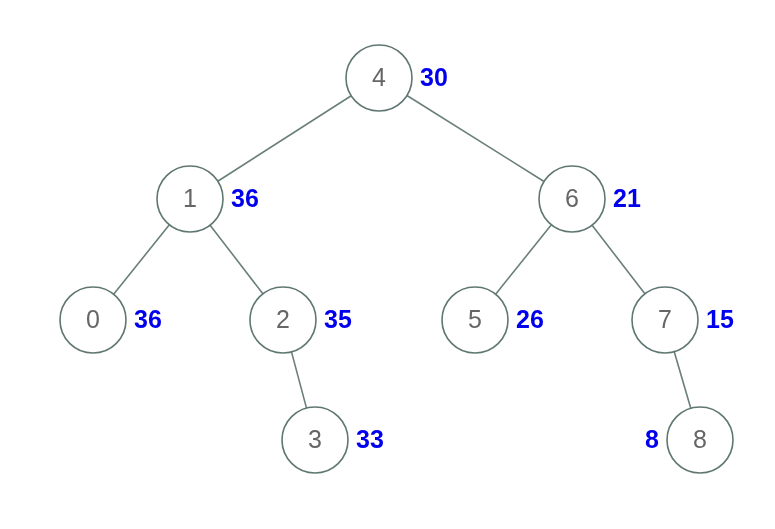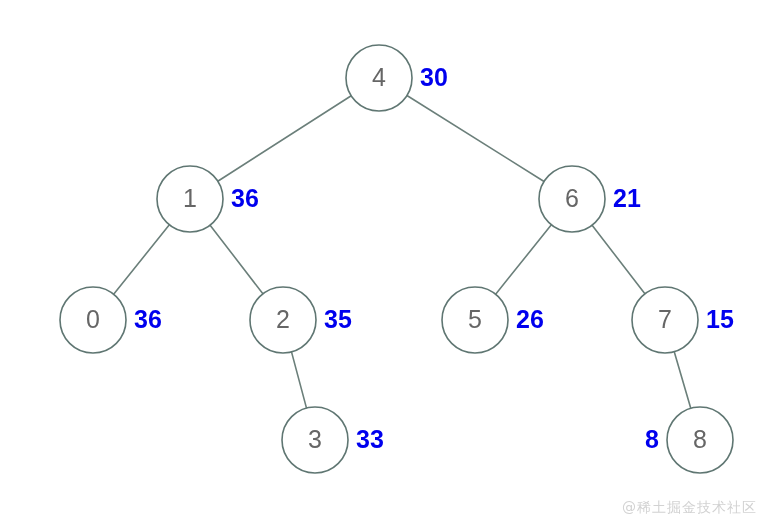--- a/index.html
+++ b/index.html
@@ -126,15 +126,14 @@
           <text x="356" y="441" class="node-value right-side">33</text>
         </g>
         <g>
           <circle cx="700" cy="440" r="33" class="node-circle"></circle>
           <text x="700" y="441" class="node-key">8</text>
           <text x="659" y="441" class="node-value left-side">8</text>
         </g>
       </g>
   </svg>
 
-  <div class="watermark">@稀土掘金技术社区</div>
 
 </div>
 
 </body></html>

